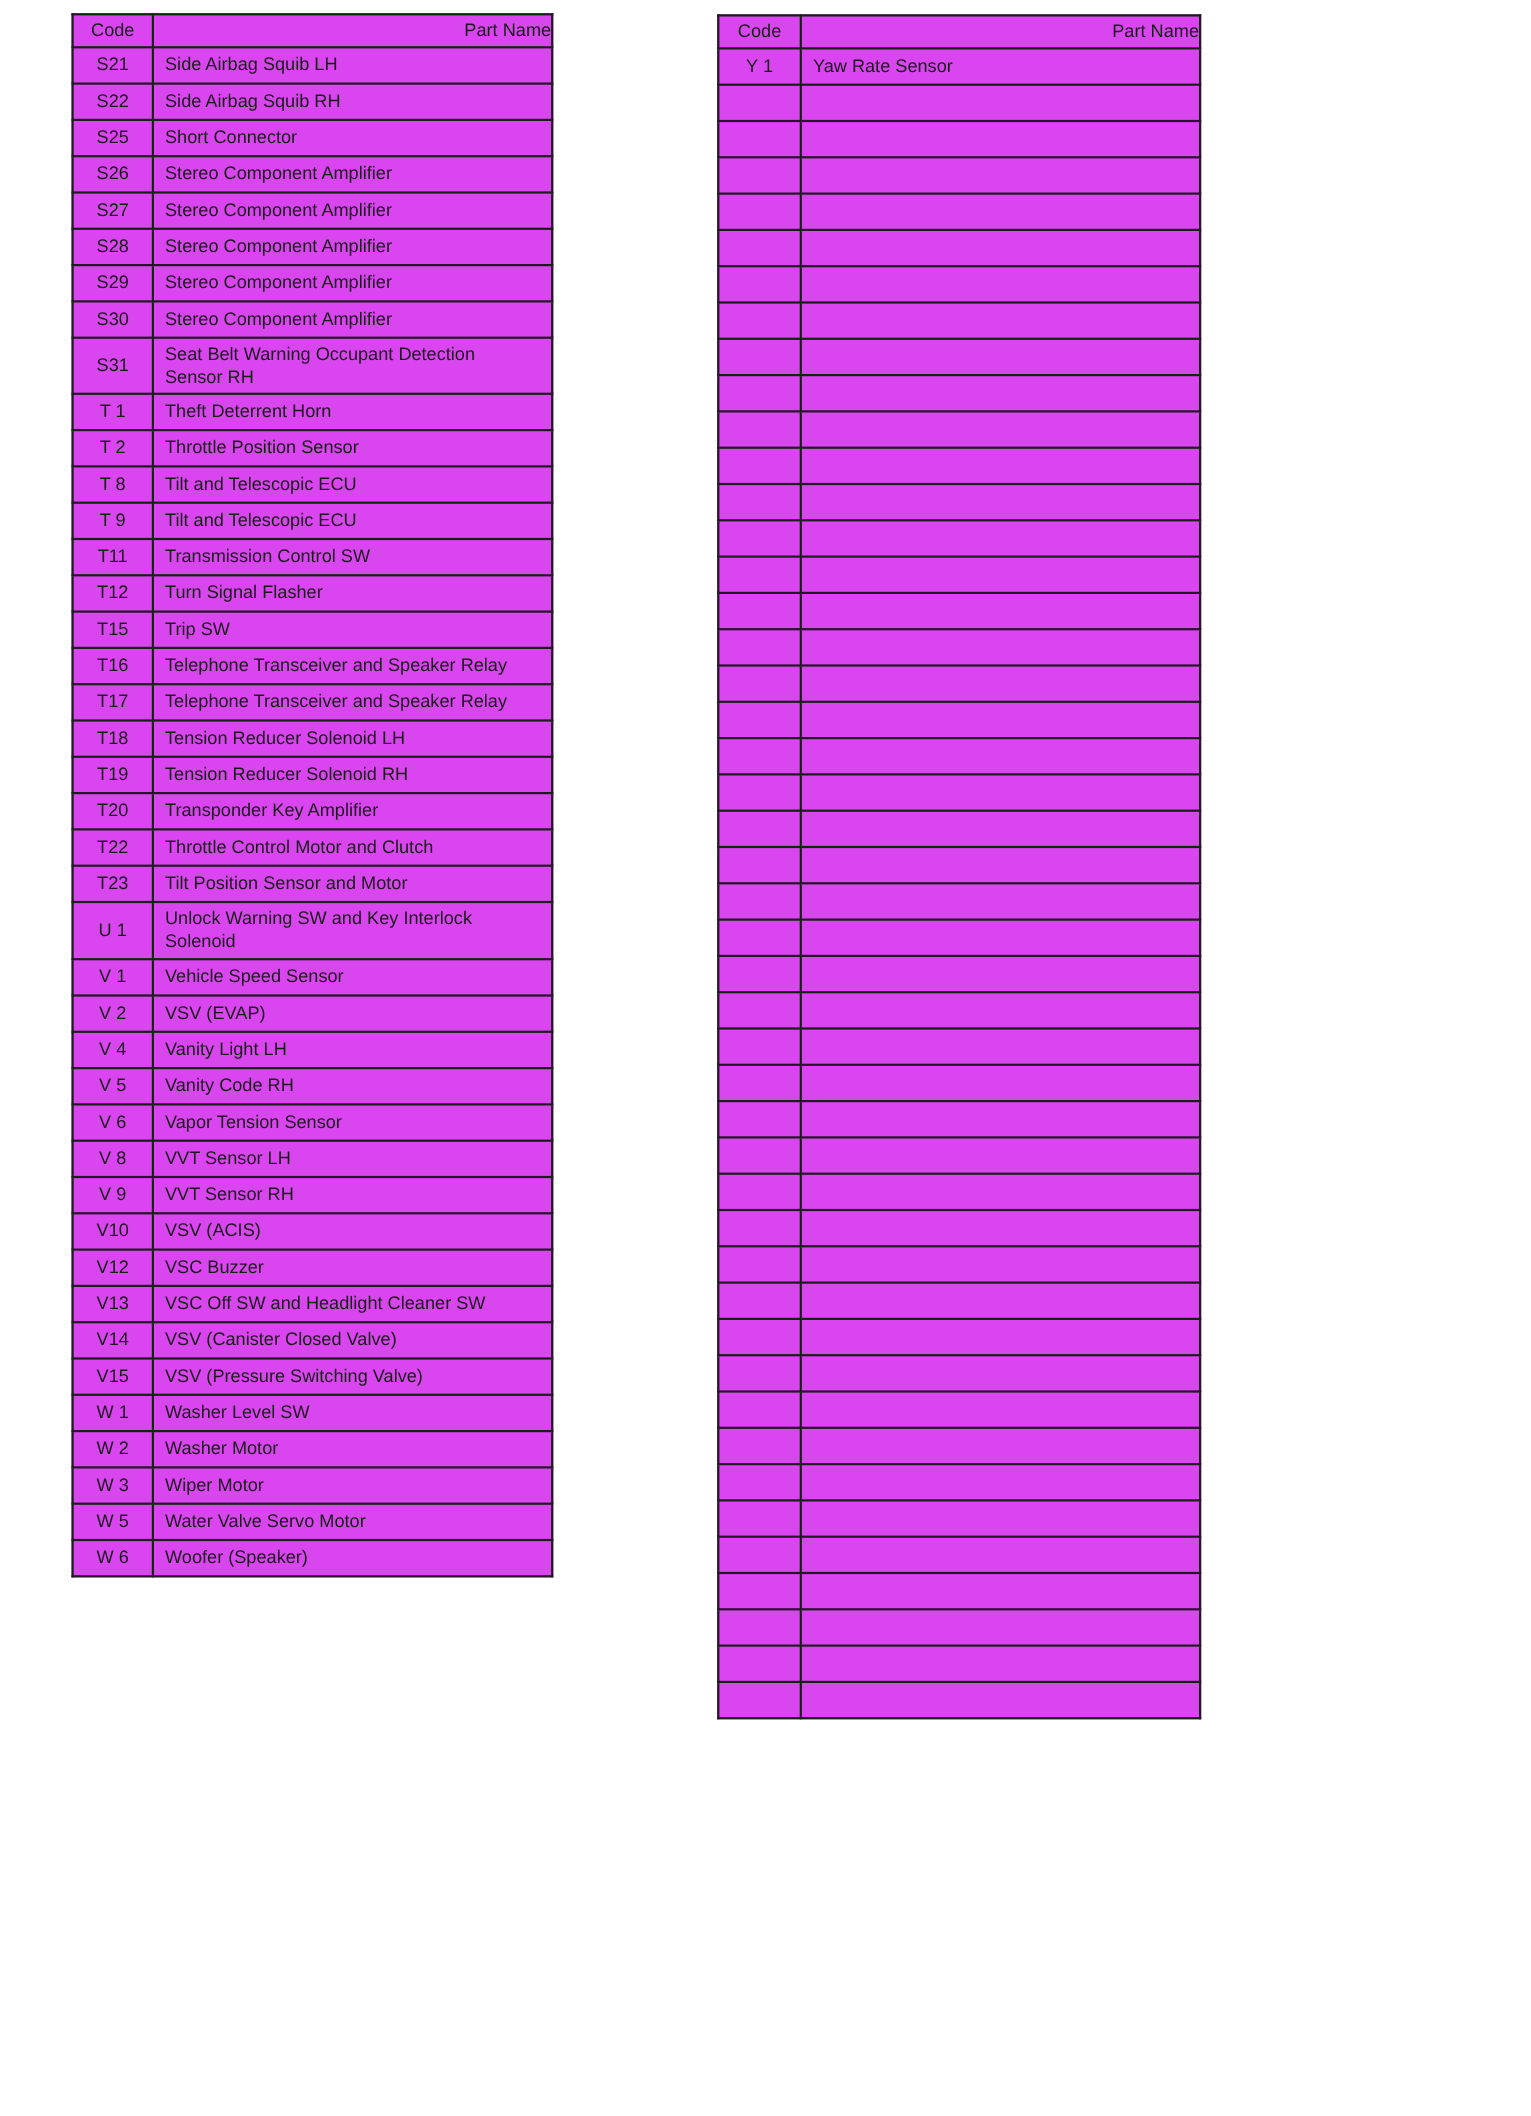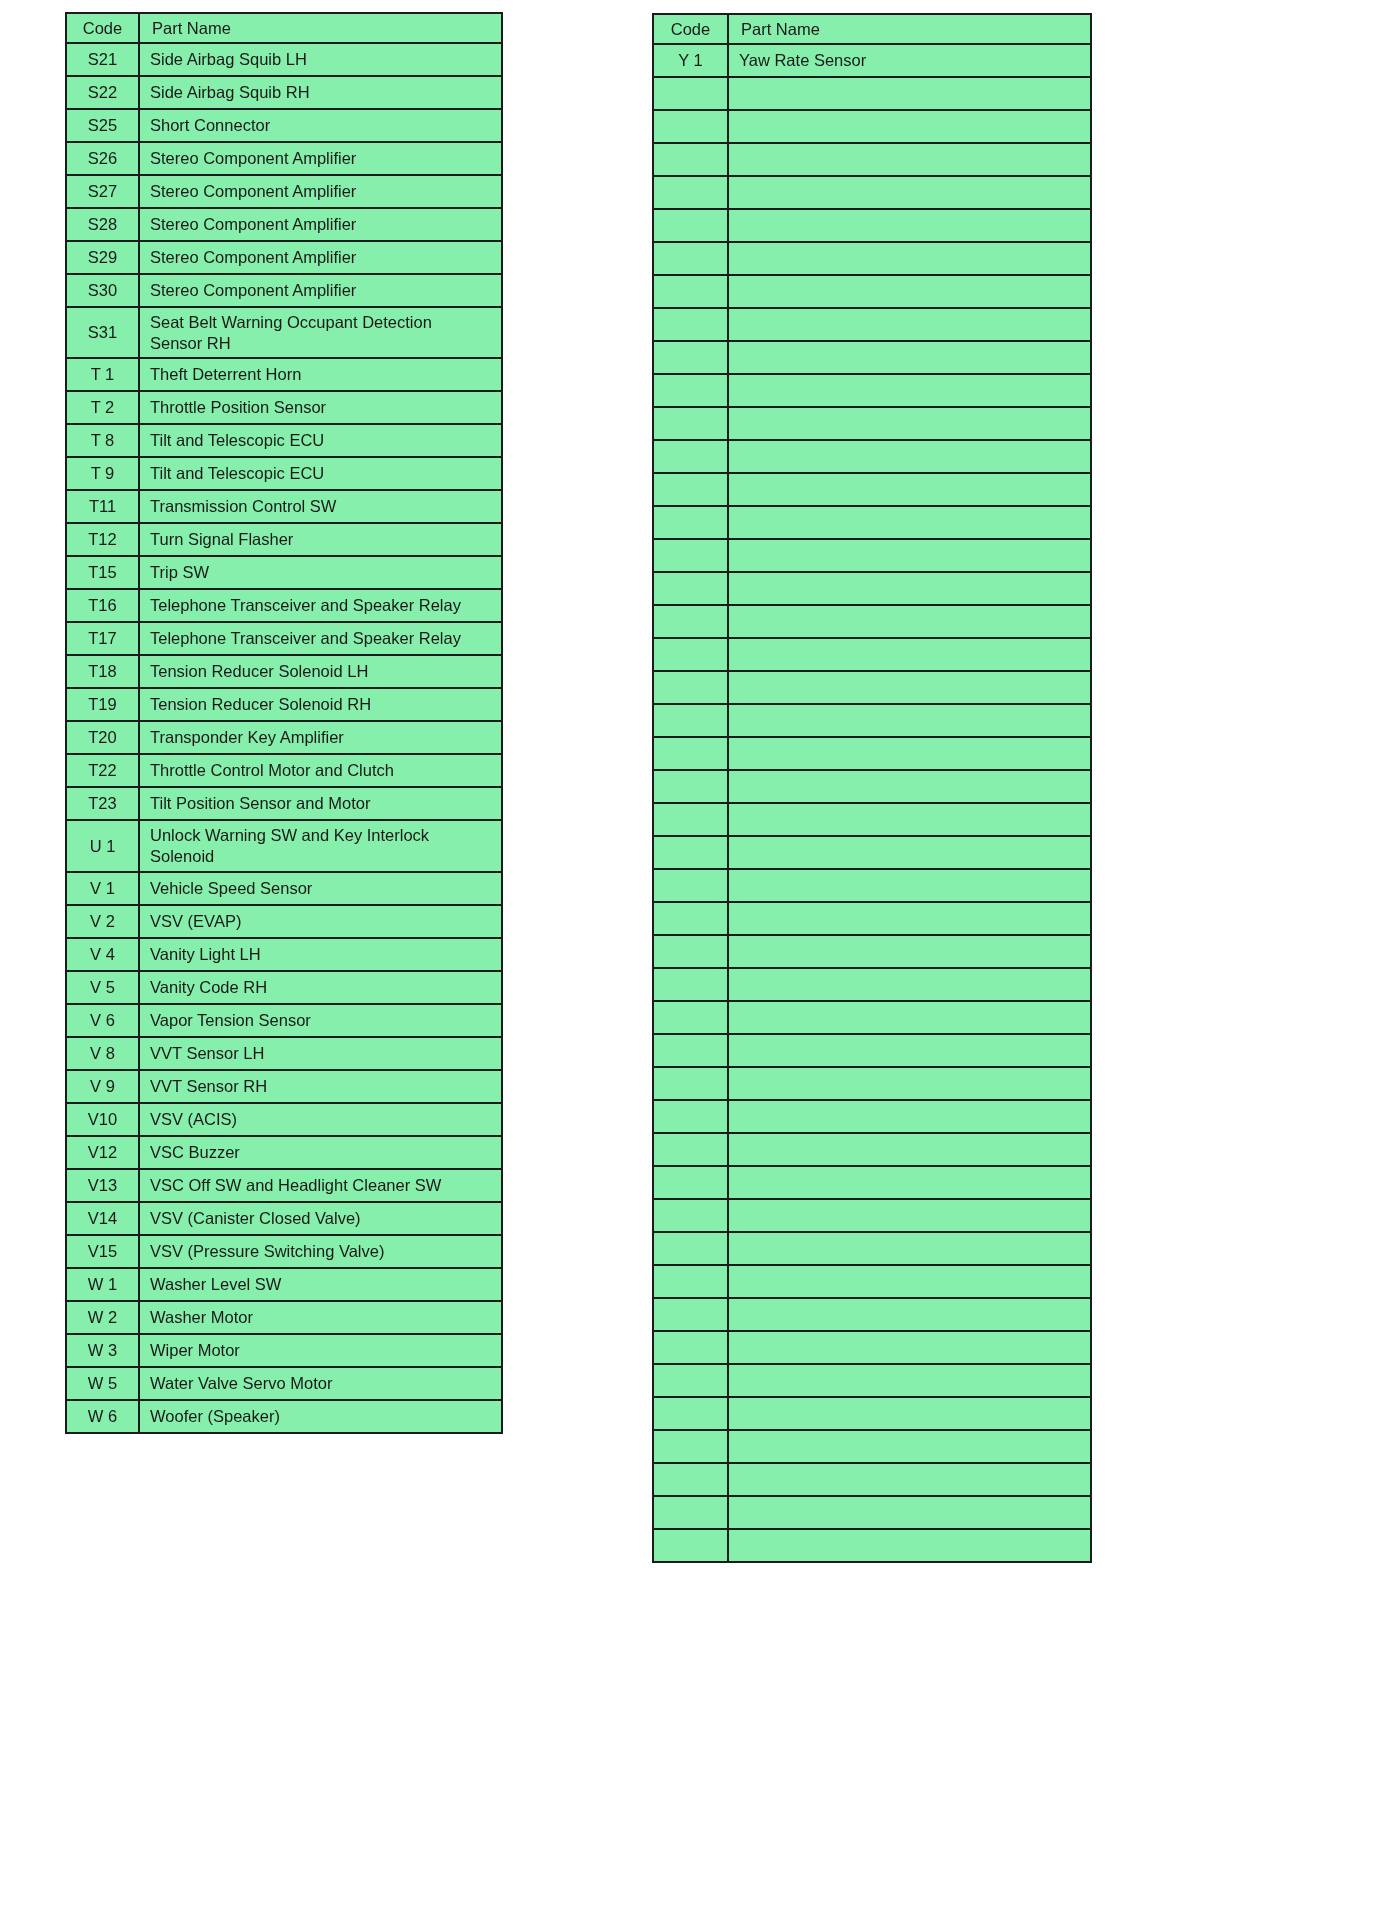--- a/index.html
+++ b/index.html
@@ -10,34 +10,34 @@
     width: 1392px;
     height: 1924px;
     position: relative;
     font-family: "Liberation Sans", sans-serif;
     color: #1a1a1a;
   }
   table {
     border-collapse: collapse;
     position: absolute;
     table-layout: fixed;
-    background: #86efac;
+    background: #d946ef;
   }
   #table-left  { left: 65px;  top: 12px; width: 438px; }
   #table-right { left: 652px; top: 13px; width: 440px; }
   th, td {
     border: 2px solid #1c1c1c;
     font-size: 16.5px;
     vertical-align: middle;
   }
   th {
     height: 30px;
     font-weight: normal;
-    text-align: left;
-    padding: 2px 12px;
+    text-align: right;
+    padding: 2px 0;
   }
   td { height: 33px; line-height: 1.25; }
   .code-col { text-align: center; padding: 2px 4px; }
   #table-left  .code-col { width: 73px; }
   #table-right .code-col { width: 75px; }
   .name-col {
     text-align: left;
     padding: 4px 14px 4px 10px;
   }
 </style>

